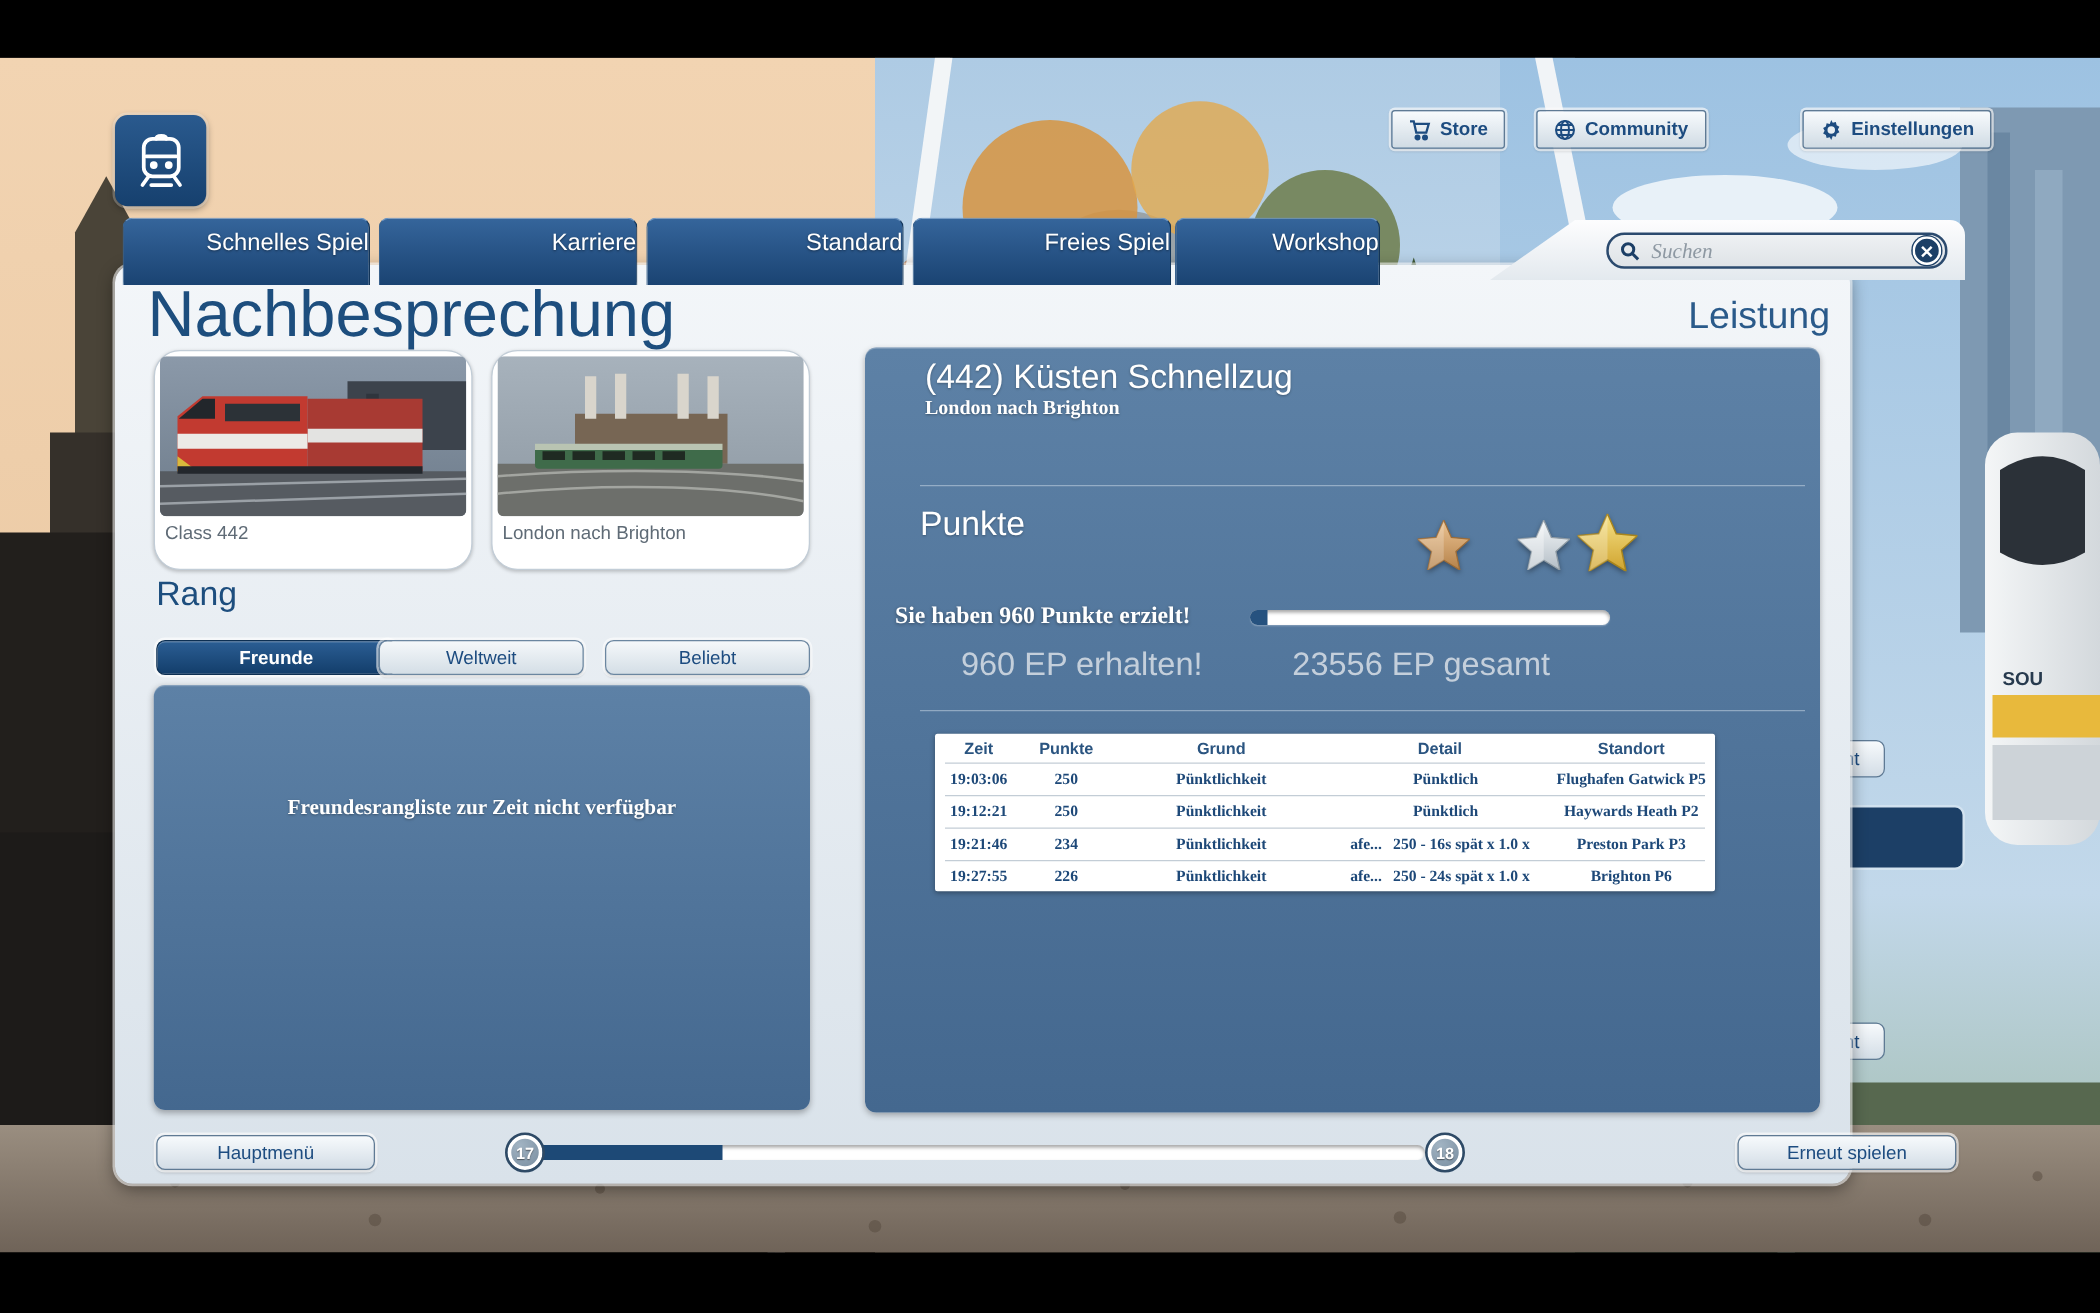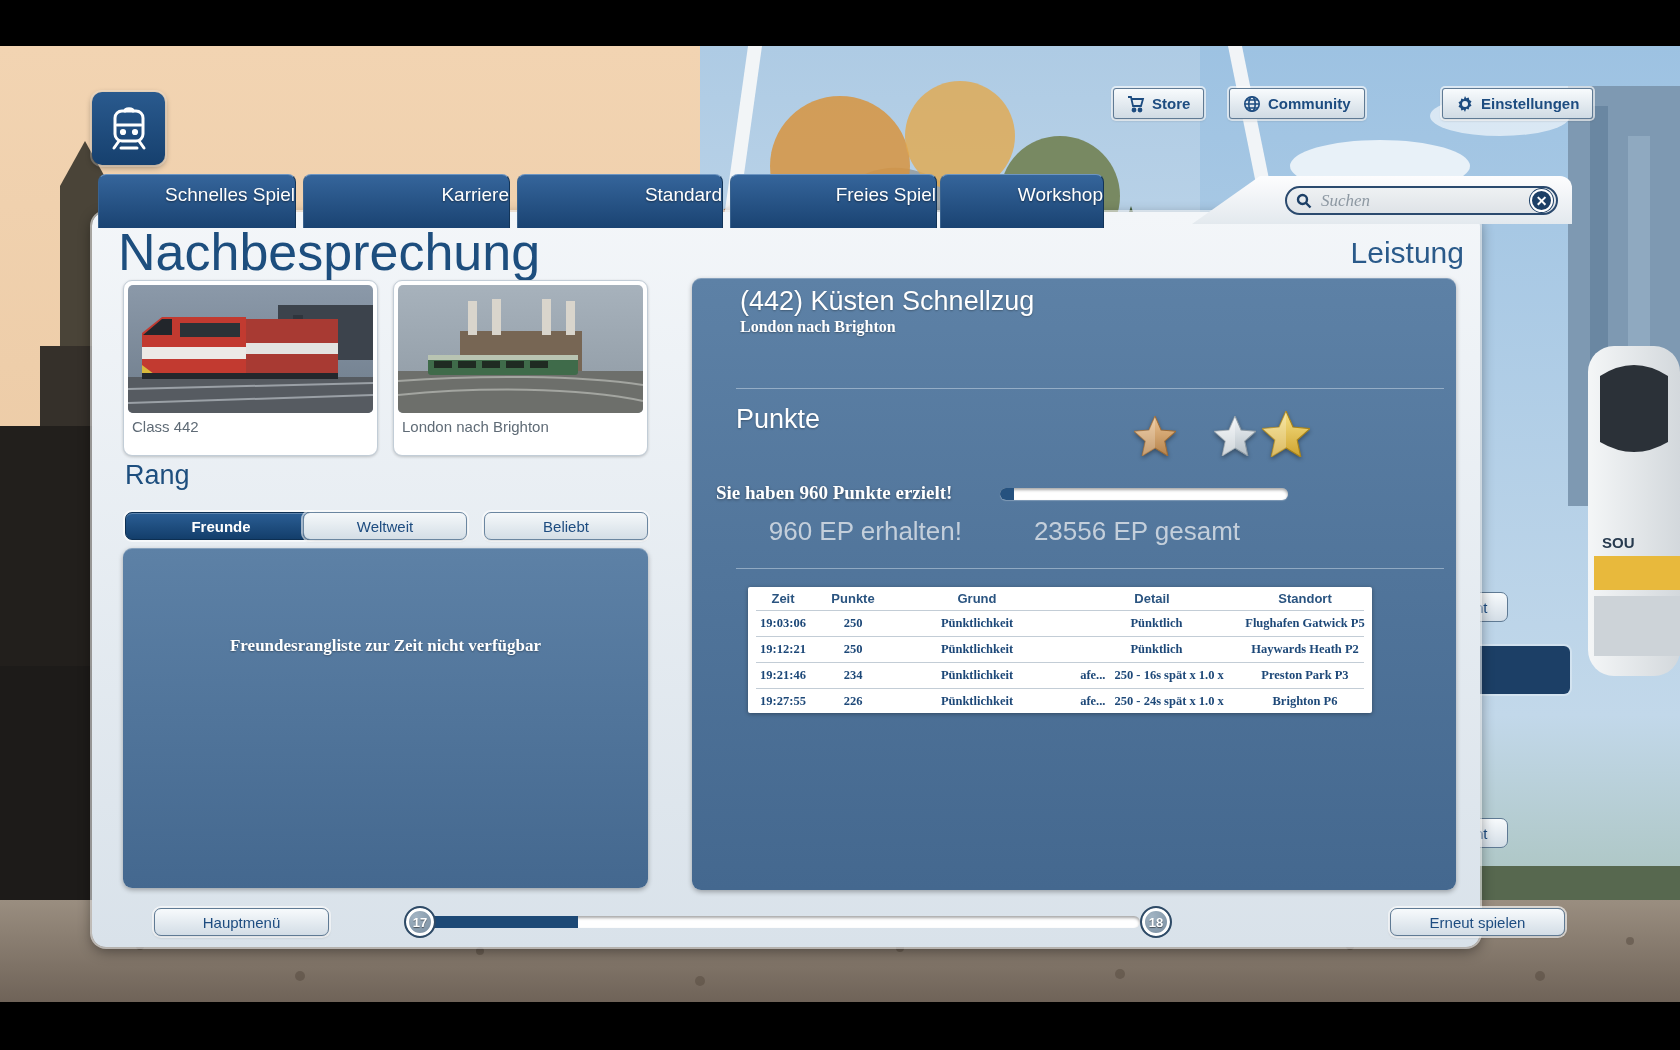--- a/index.html
+++ b/index.html
@@ -46,21 +46,21 @@
                 cursor:pointer;box-shadow:inset 0 0 0 2px #fff, 0 0 0 1px #1c3f66;}
 
   
   #panel{left:92px;top:212px;width:1388px;height:735px;z-index:2;border-radius:14px;
          background:linear-gradient(#f3f6f9,#d9e2ea);
          box-shadow:0 0 0 2px rgba(255,255,255,.55),0 4px 14px rgba(0,0,0,.45);}
   #page-title{left:26px;top:10px;font-size:52px;font-weight:300;color:#1d4e7e;text-align:center;}
   #right-title{right:16px;top:24px;font-size:30px;font-weight:300;color:#2a5a8a;}
 
   
-  .thumb-card{top:68px;width:255px;height:176px;background:#fff;border:1px solid #c2cdd7;border-radius:9px;
+  .thumb-card{top:68px;width:255px;height:176px;background:#fff;border:1px solid #c2cdd7;border-radius:21px;
               box-shadow:0 1px 3px rgba(0,0,0,.2);box-sizing:border-box;padding:4px;}
   .thumb-img{width:245px;height:128px;border-radius:5px;overflow:hidden;display:block;}
   .thumb-cap{margin:5px 0 0 4px;font-size:15px;color:#5f6b76;}
 
   
   #rang-title{left:33px;top:248px;font-size:27px;font-weight:300;color:#1d4e7e;}
   .filter-btn{top:300px;height:28px;border-radius:7px;display:flex;align-items:center;justify-content:center;
               font-size:15px;cursor:pointer;box-sizing:border-box;}
   .filter-off{background:linear-gradient(#f5f8fa,#d4dee6);border:1px solid #6b86a0;color:#1d4c80;
               box-shadow:0 0 0 2px rgba(255,255,255,.6),0 1px 2px rgba(0,0,0,.3);}
@@ -444,21 +444,21 @@
           <div class="tc">Pünktlichkeit</div>
           <div class="tc dcell">
               <span>afe...</span>
               <span>250 - 24s spät x 1.0 x</span>
             </div>
           <div class="tc">Brighton P6</div>
         </div>
       </div>
     </div>
 
-    <div class="abs foot-btn" style="left:33px;margin-left:29px;">
+    <div class="abs foot-btn" style="left:33px;">
       <span>Hauptmenü</span>
       </div>
     <div class="abs lvl-circle" style="left:312px;">
       <span>17</span>
       </div>
     <div class="abs" id="xp-track">
       <div class="abs" id="xp-fill" style="width:21%;"></div>
     </div>
     <div class="abs lvl-circle" style="left:1048px;">
       <span>18</span>

